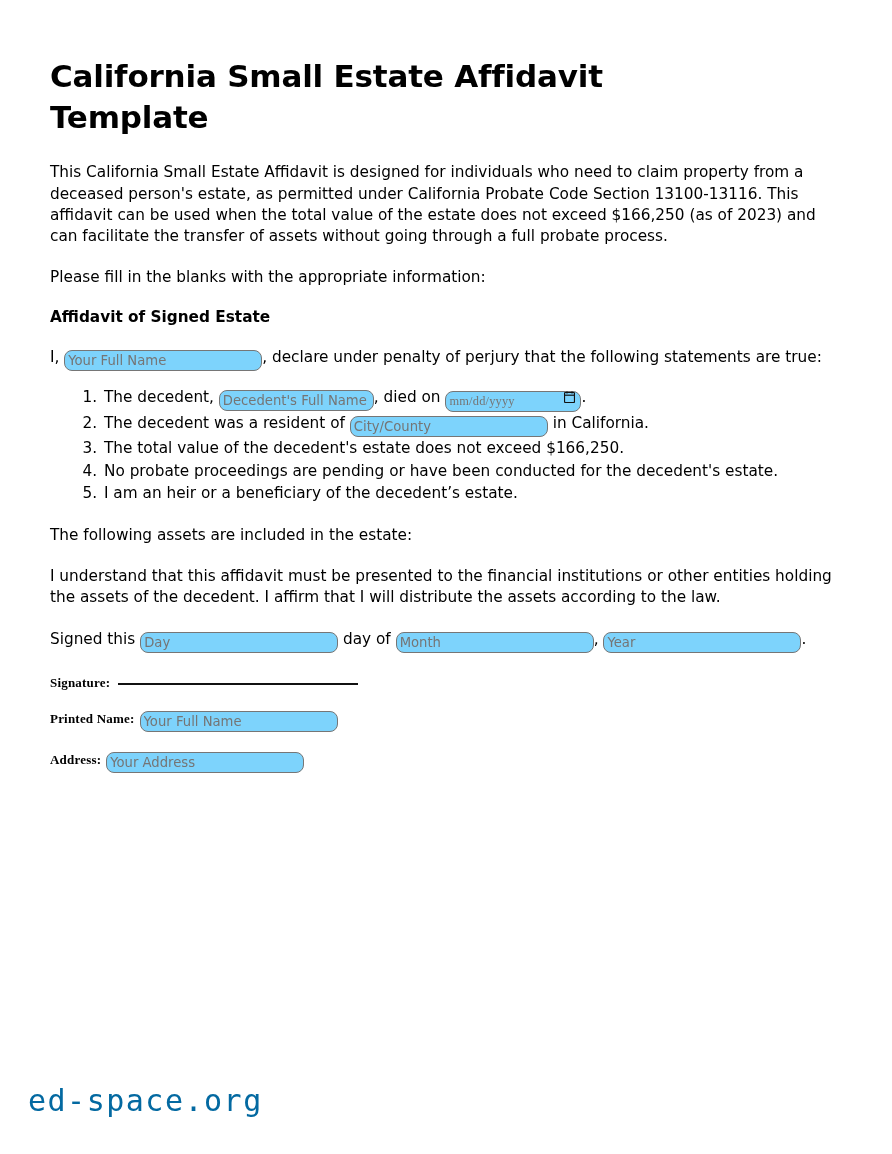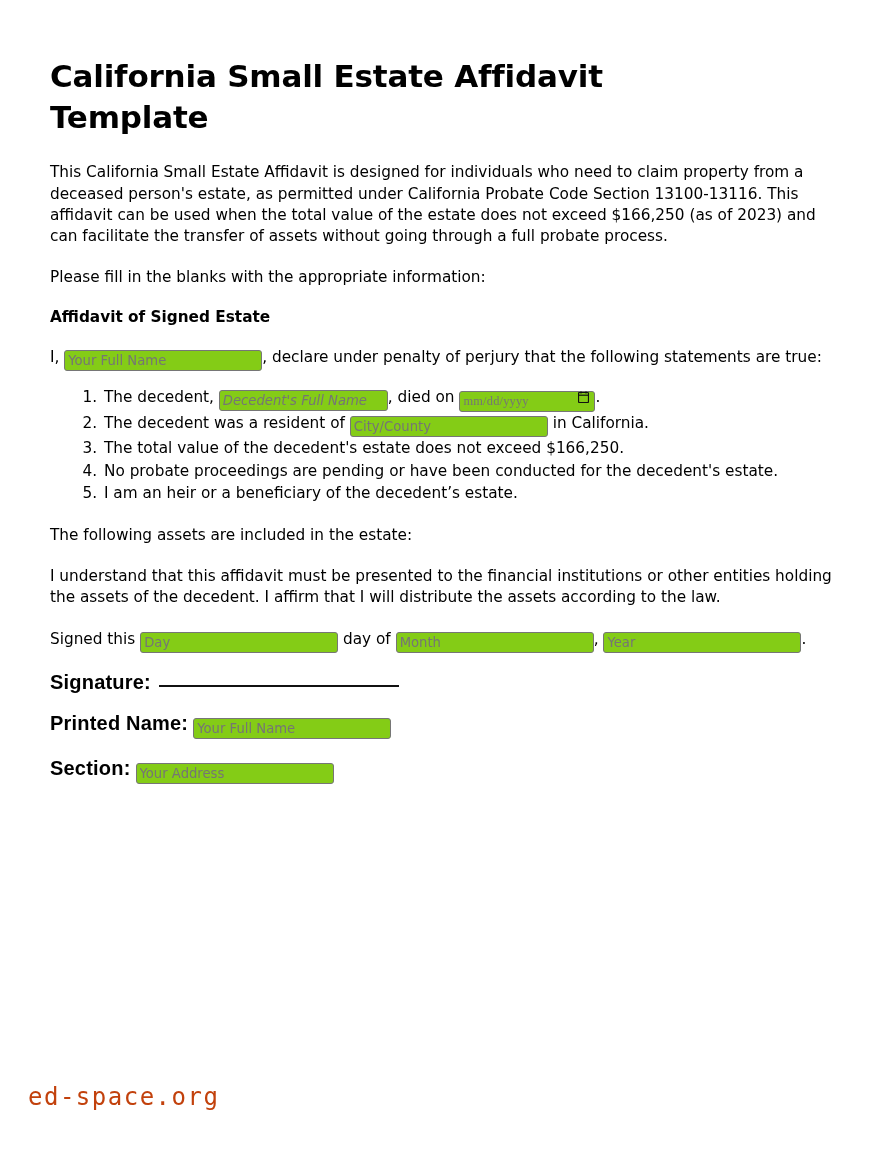--- a/index.html
+++ b/index.html
@@ -75,32 +75,32 @@
     font-size: 15.3px;
     line-height: 1.5;
     margin: 0 0 18px 0;
     white-space: nowrap;
   }
   
   .fld {
     font-family: "DejaVu Sans", sans-serif;
     font-size: 13.2px;
     color: #000;
-    background: #84cc16;
+    background: #7dd3fc;
     border: 1px solid #767676;
-    border-radius: 3px;
+    border-radius: 8px;
     padding: 1px 3px;
     box-sizing: border-box;
     height: 21px;
     vertical-align: -3px;
     outline: none;
   }
   .fld::placeholder { color: #757575; opacity: 1; }
   .w198 { width: 198px; }
-  .w195 { width: 169px; font-style: italic; }
+  .w195 { width: 155px; }
   .date-fld {
     font-family: Liberation Serif, serif;
     font-size: 12.4px;
     letter-spacing: 0.2px;
     width: 136px;
     padding-right: 20px;
     position: relative;
   }
   .date-wrap { position: relative; display: inline-block; }
   .cal-ico {
@@ -112,42 +112,42 @@
     pointer-events: none;
   }
   
   .sig-row {
     font-size: 15.3px;
     margin: 0 0 18px 0;
     white-space: nowrap;
     display: block;
   }
   .sig-label {
-    font-family: Liberation Sans, sans-serif;
+    font-family: Liberation Serif, serif;
     font-weight: bold;
-    font-size: 20px;
+    font-size: 13px;
     letter-spacing: 0.2px;
   }
   .sig-rule {
     display: inline-block;
     width: 240px;
     border-bottom: 2px solid #111;
     height: 12px;
     vertical-align: 2px;
     margin-left: 8px;
   }
   .sig-row .fld { margin-left: 5px; }
   .watermark {
     position: absolute;
     left: 28px;
     top: 1083px;
     font-family: "DejaVu Sans Mono", monospace;
-    font-size: 24px;
+    font-size: 30px;
     letter-spacing: 1.5px;
-    color: #c2410c;
+    color: #0369a1;
   }
 </style>
 </head>
 <body>
 
 <div class="page">
 
   <h1 class="doc-title">California Small Estate Affidavit Template</h1>
 
   <p class="body-text">This California Small Estate Affidavit is designed for individuals who need to claim property from a deceased person's estate, as permitted under California Probate Code Section 13100-13116. This affidavit can be used when the total value of the estate does not exceed $166,250 (as of 2023) and can facilitate the transfer of assets without going through a full probate process.</p>
@@ -186,18 +186,18 @@
   <div class="signed-line"><span>Signed this</span>
     <input class="fld w198" type="text" placeholder="Day" style="">
     <span>day of</span>
     <input class="fld w198" type="text" placeholder="Month" style=""><span>,</span>
     <input class="fld w198" type="text" placeholder="Year" style=""><span>.</span></div>
 
   <div class="sig-row"><span class="sig-label">Signature:</span><span class="sig-rule"></span></div>
 
   <div class="sig-row"><span class="sig-label">Printed Name:</span><input class="fld w198" type="text" placeholder="Your Full Name" style=""></div>
 
-  <div class="sig-row"><span class="sig-label">Section:</span><input class="fld w198" type="text" placeholder="Your Address" style=""></div>
+  <div class="sig-row"><span class="sig-label">Address:</span><input class="fld w198" type="text" placeholder="Your Address" style=""></div>
 
 
 </div>
 
 <div class="watermark">ed-space.org</div>
 
 </body></html>

